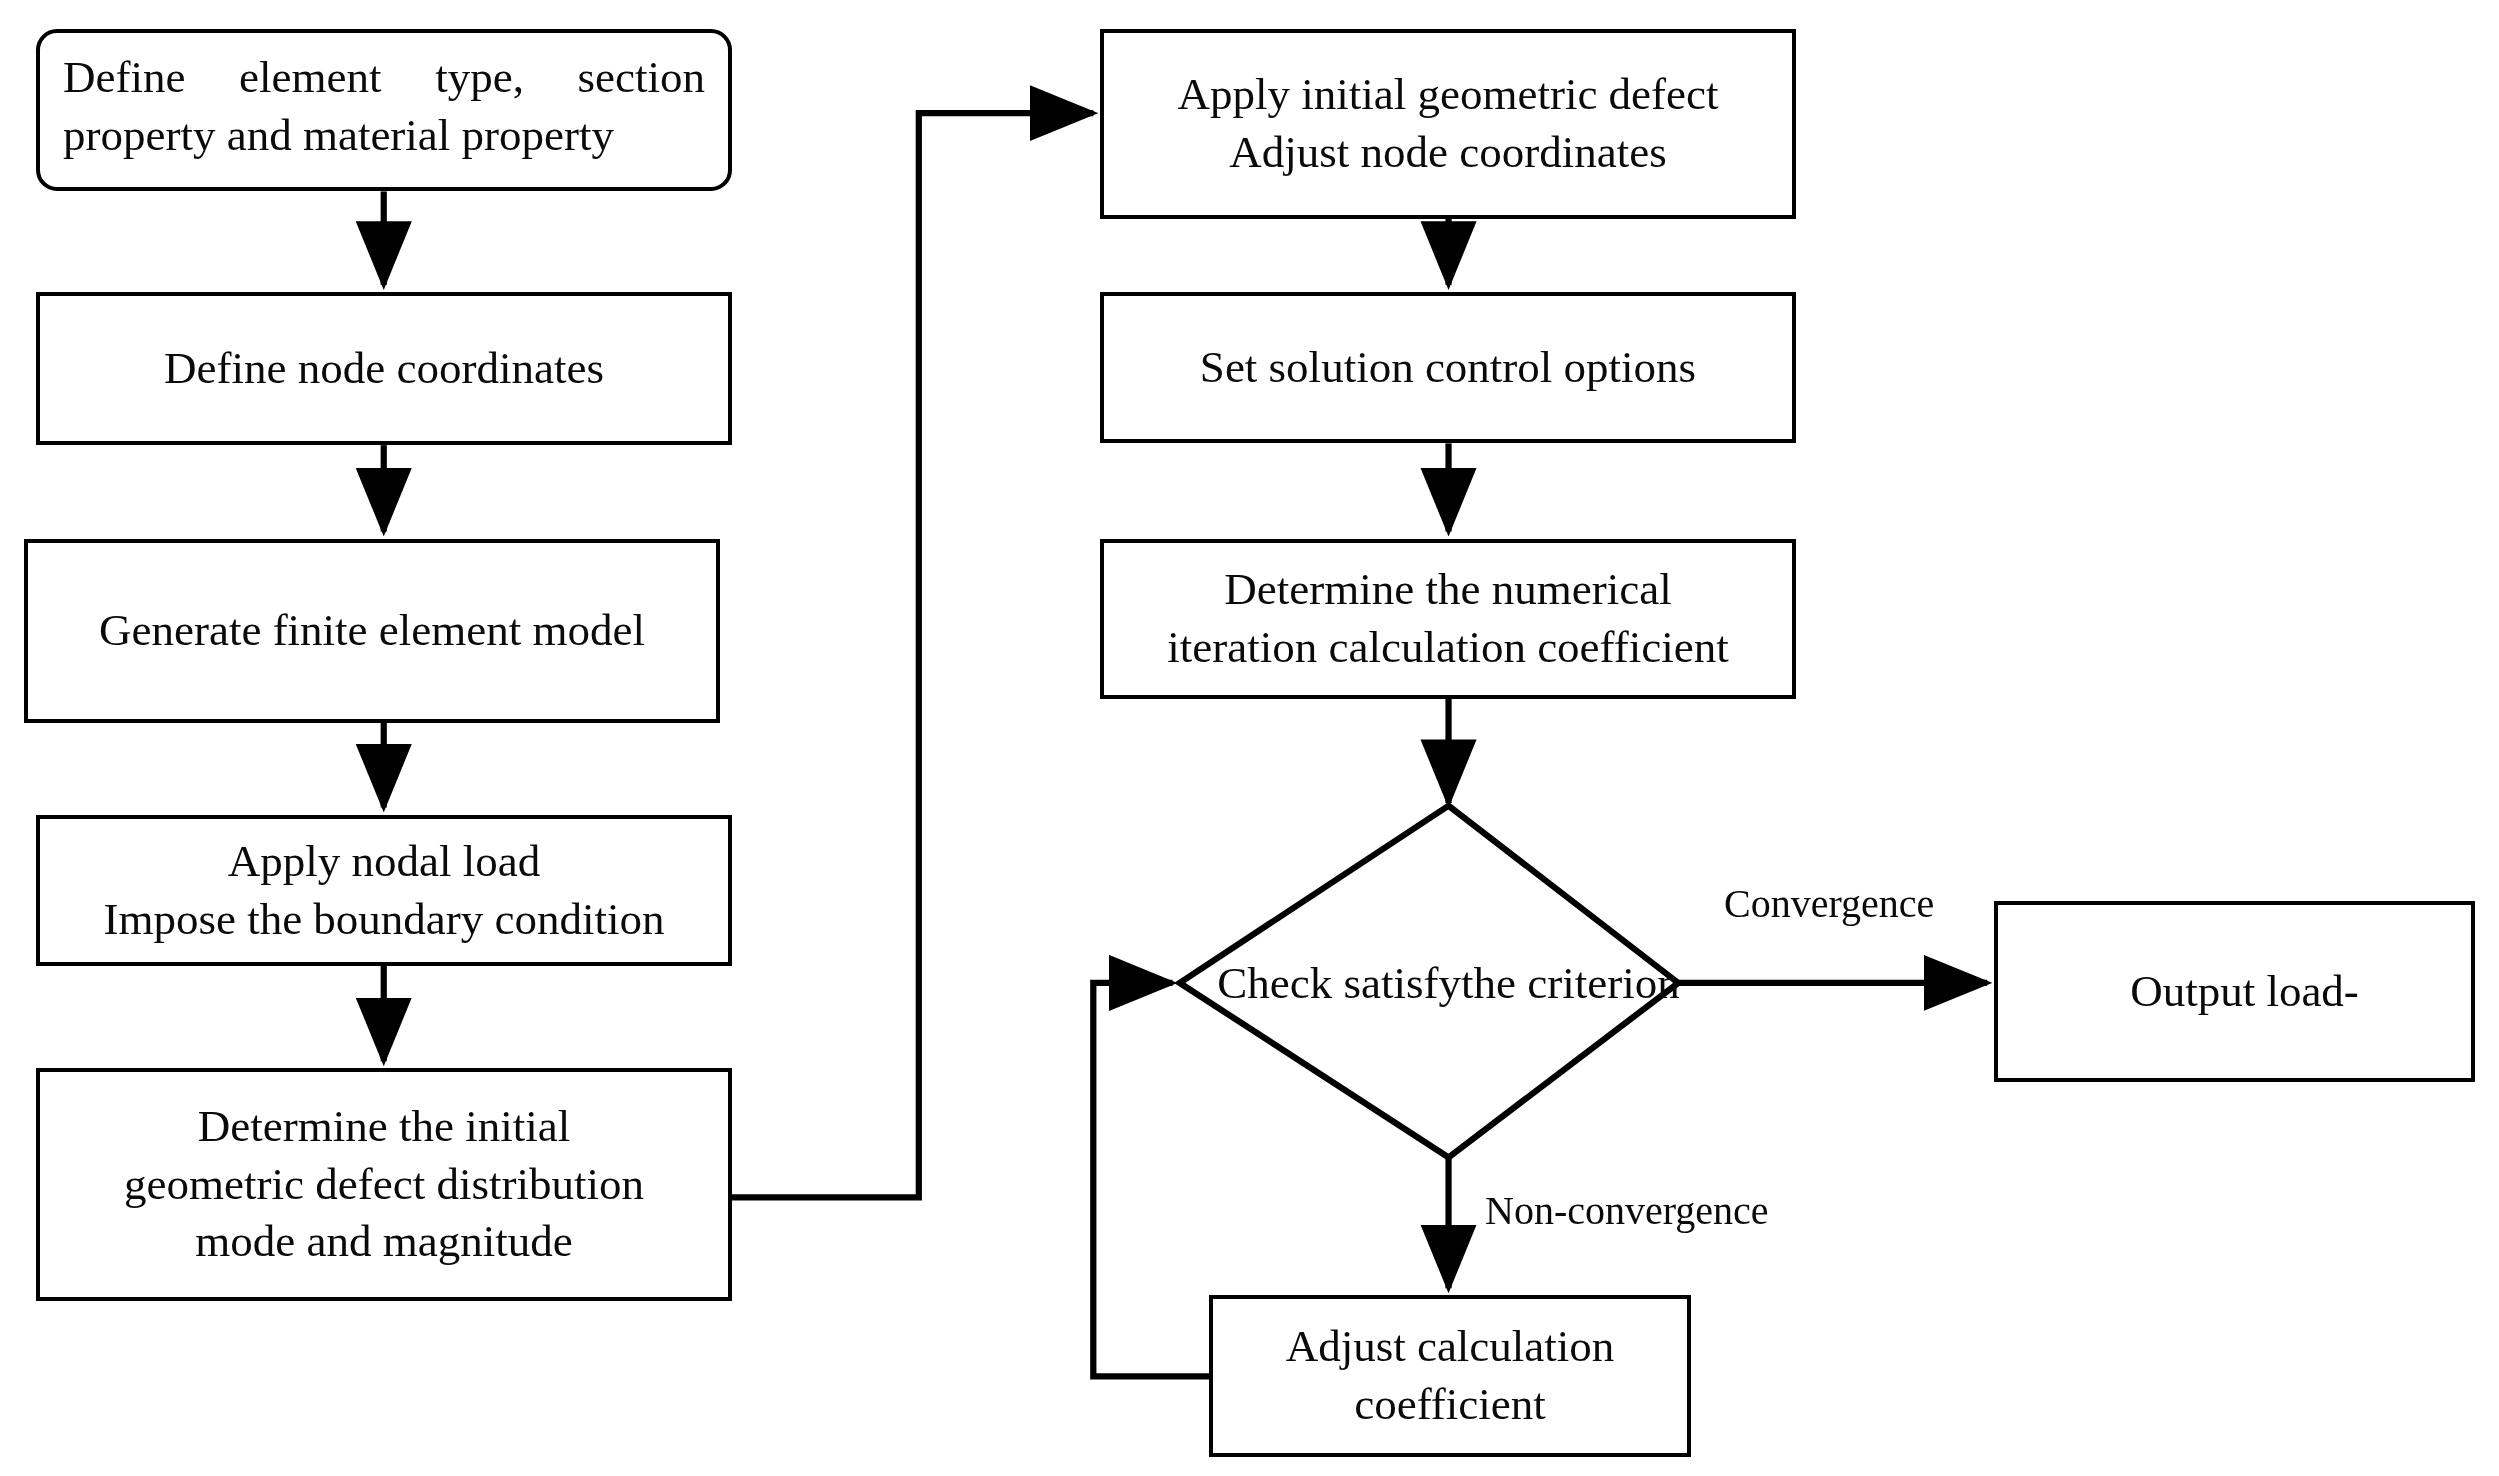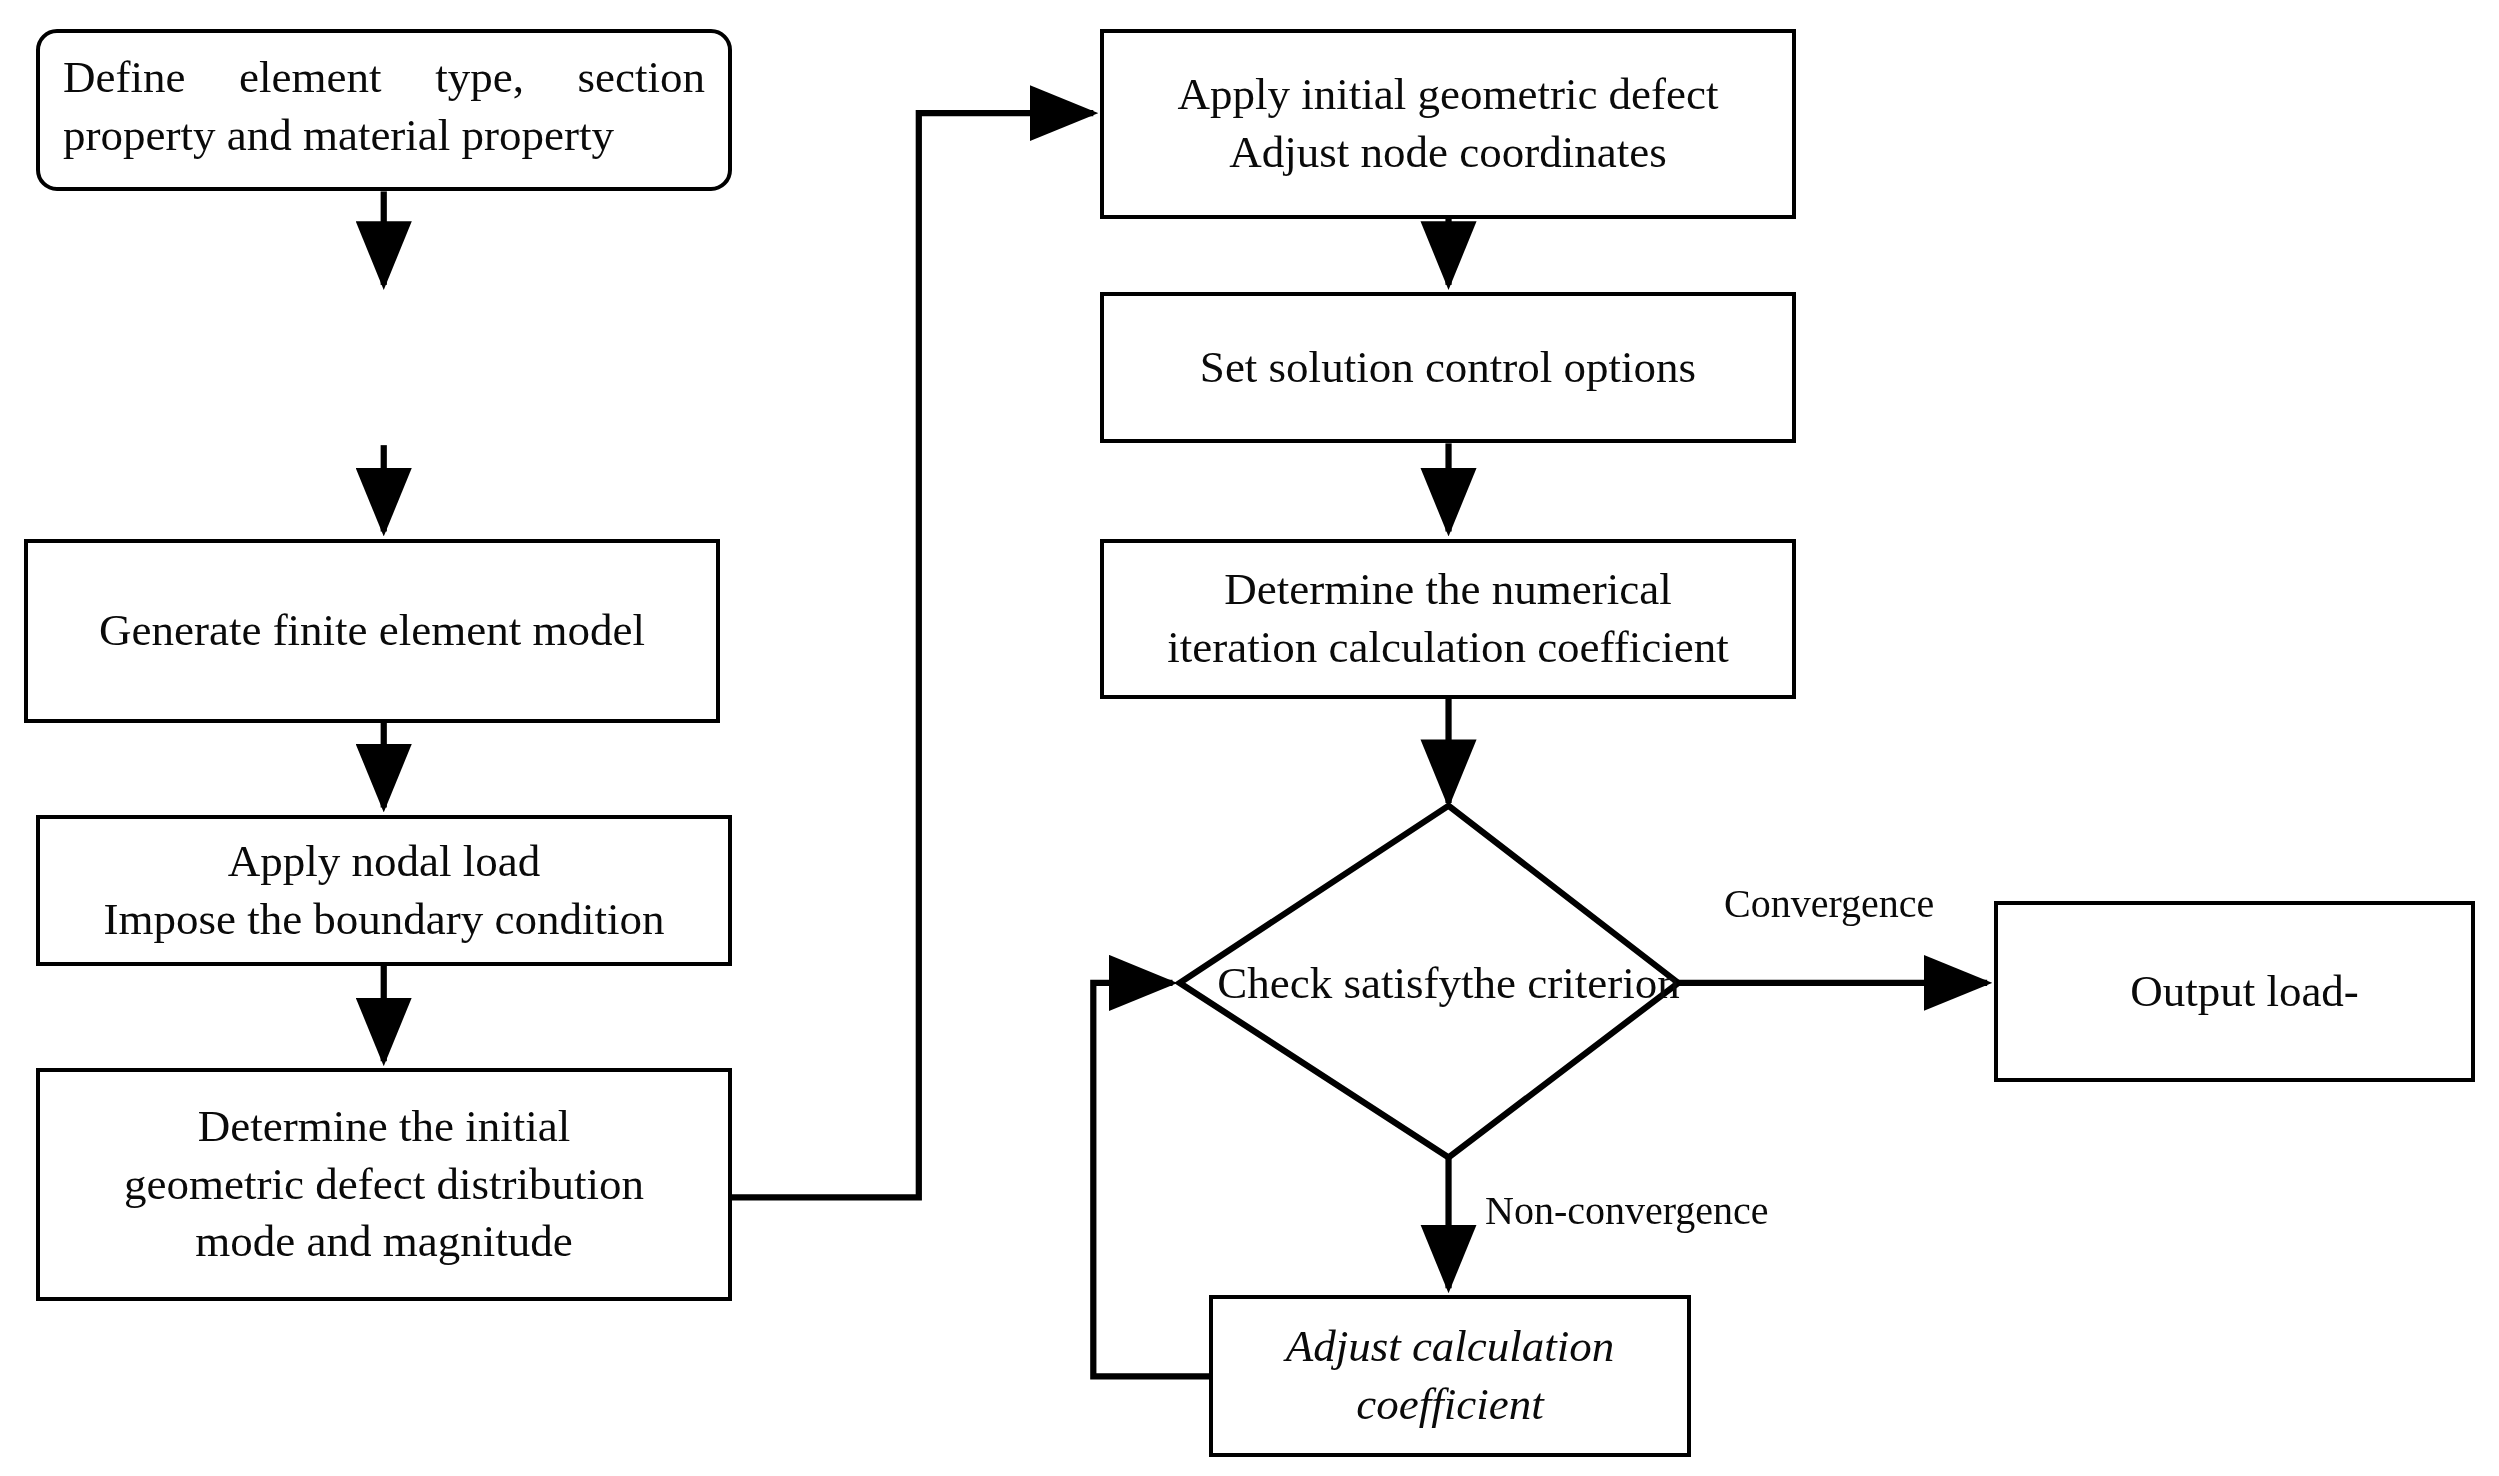--- a/index.html
+++ b/index.html
@@ -97,20 +97,23 @@
     <line x1="1627" y1="1300" x2="1627" y2="1447" stroke="#000000" stroke-width="7" marker-end="url(#arrowhead)"></line>
 
     <path d="M1358,1546 L1228,1546 L1228,1104 L1317,1104" fill="none" stroke="#000000" stroke-width="7" marker-end="url(#arrowhead)"></path>
   </svg>
 
   <div class="node-box justified" style="left:36px; top:29px; width:696px; height:162px;">
     <span class="txt-wrapline">Define  element  type,  section</span>
     <span class="txt-wrapline line-last">property and material property</span>
   </div>
 
+  <div class="node-box" style="left:36px; top:292px; width:696px; height:153px;">
+    <span class="txt-line">Define node coordinates</span>
+  </div>
 
   <div class="node-box" style="left:24px; top:539px; width:696px; height:184px;">
     <span class="txt-line">Generate finite element model</span>
   </div>
 
   <div class="node-box" style="left:36px; top:815px; width:696px; height:151px;">
     <span class="txt-line">Apply nodal load</span>
     <span class="txt-line">Impose the boundary condition</span>
   </div>
 
@@ -132,21 +135,21 @@
   <div class="node-box" style="left:1100px; top:539px; width:696px; height:160px;">
     <span class="txt-line">Determine the numerical</span>
     <span class="txt-line">iteration calculation coefficient</span>
   </div>
 
   <div class="diamond-label" style="left:1246px; top:908px; width:405px; height:151px;">
     <span class="txt-line">Check satisfy</span>
     <span class="txt-line">the criterion</span>
   </div>
 
-  <div class="node-box" style="left:1209px; top:1295px; width:482px; height:162px;font-style:italic;">
+  <div class="node-box" style="left:1209px; top:1295px; width:482px; height:162px;">
     <span class="txt-line">Adjust calculation</span>
     <span class="txt-line">coefficient</span>
   </div>
 
   <div class="node-box" style="left:1994px; top:901px; width:481px; height:181px;padding-left:36px;">
     <span class="txt-line">Output load-</span>
   </div>
 
   <div class="edge-label" style="left:1724px; top:884px;">Convergence</div>
 

